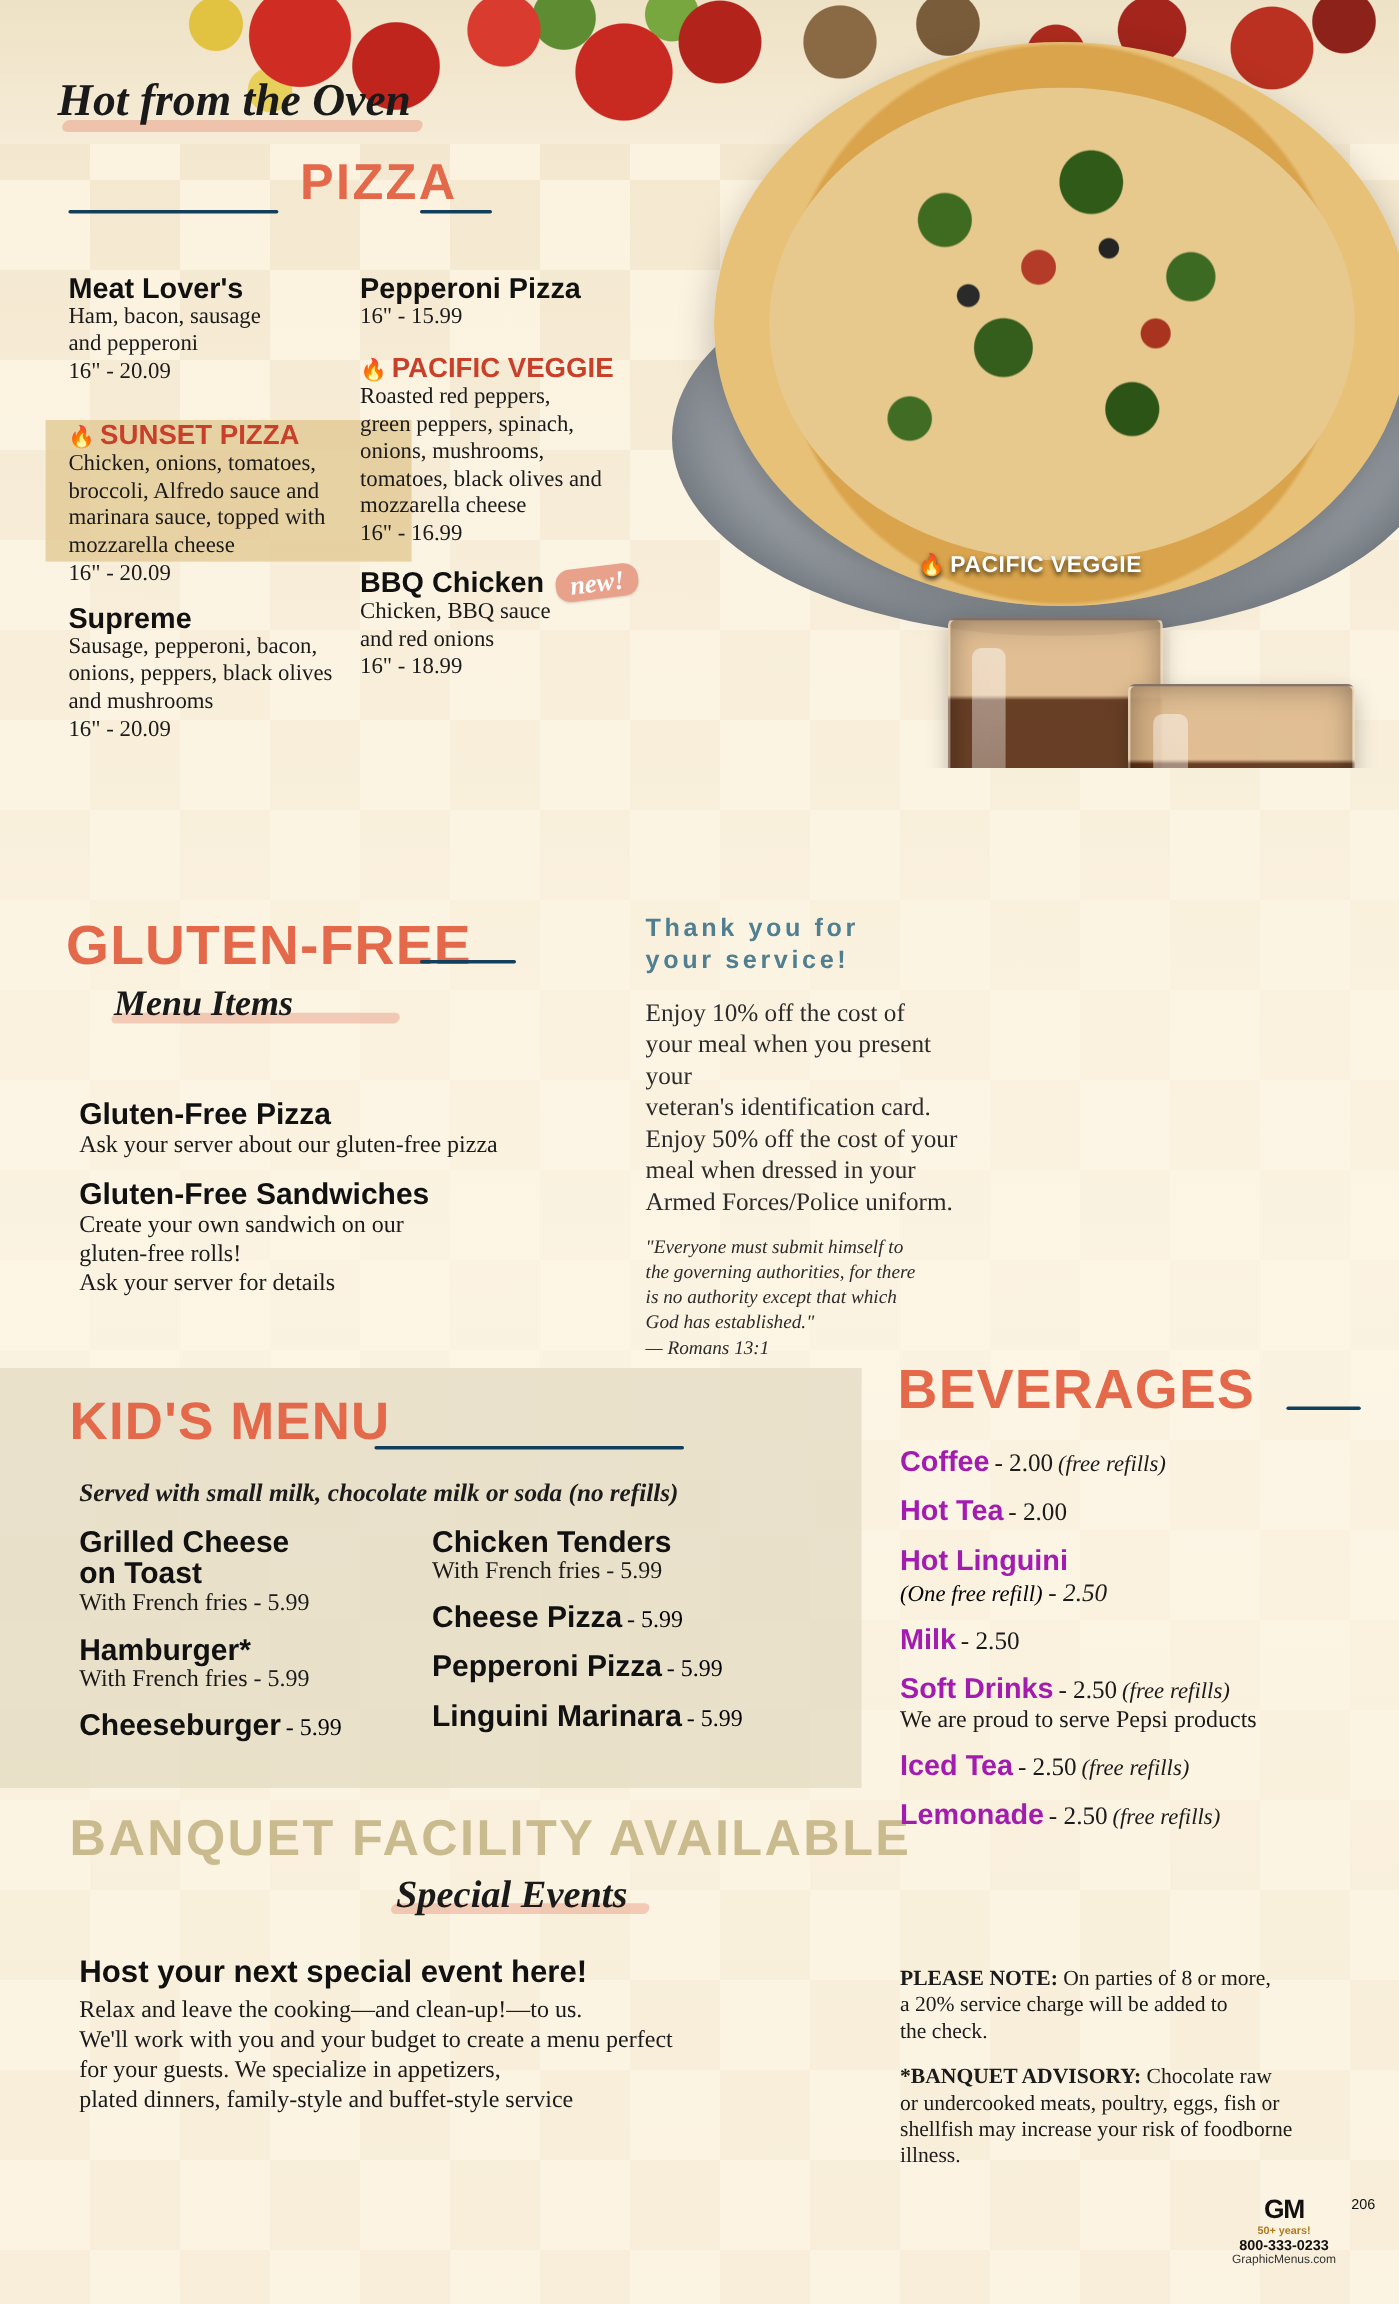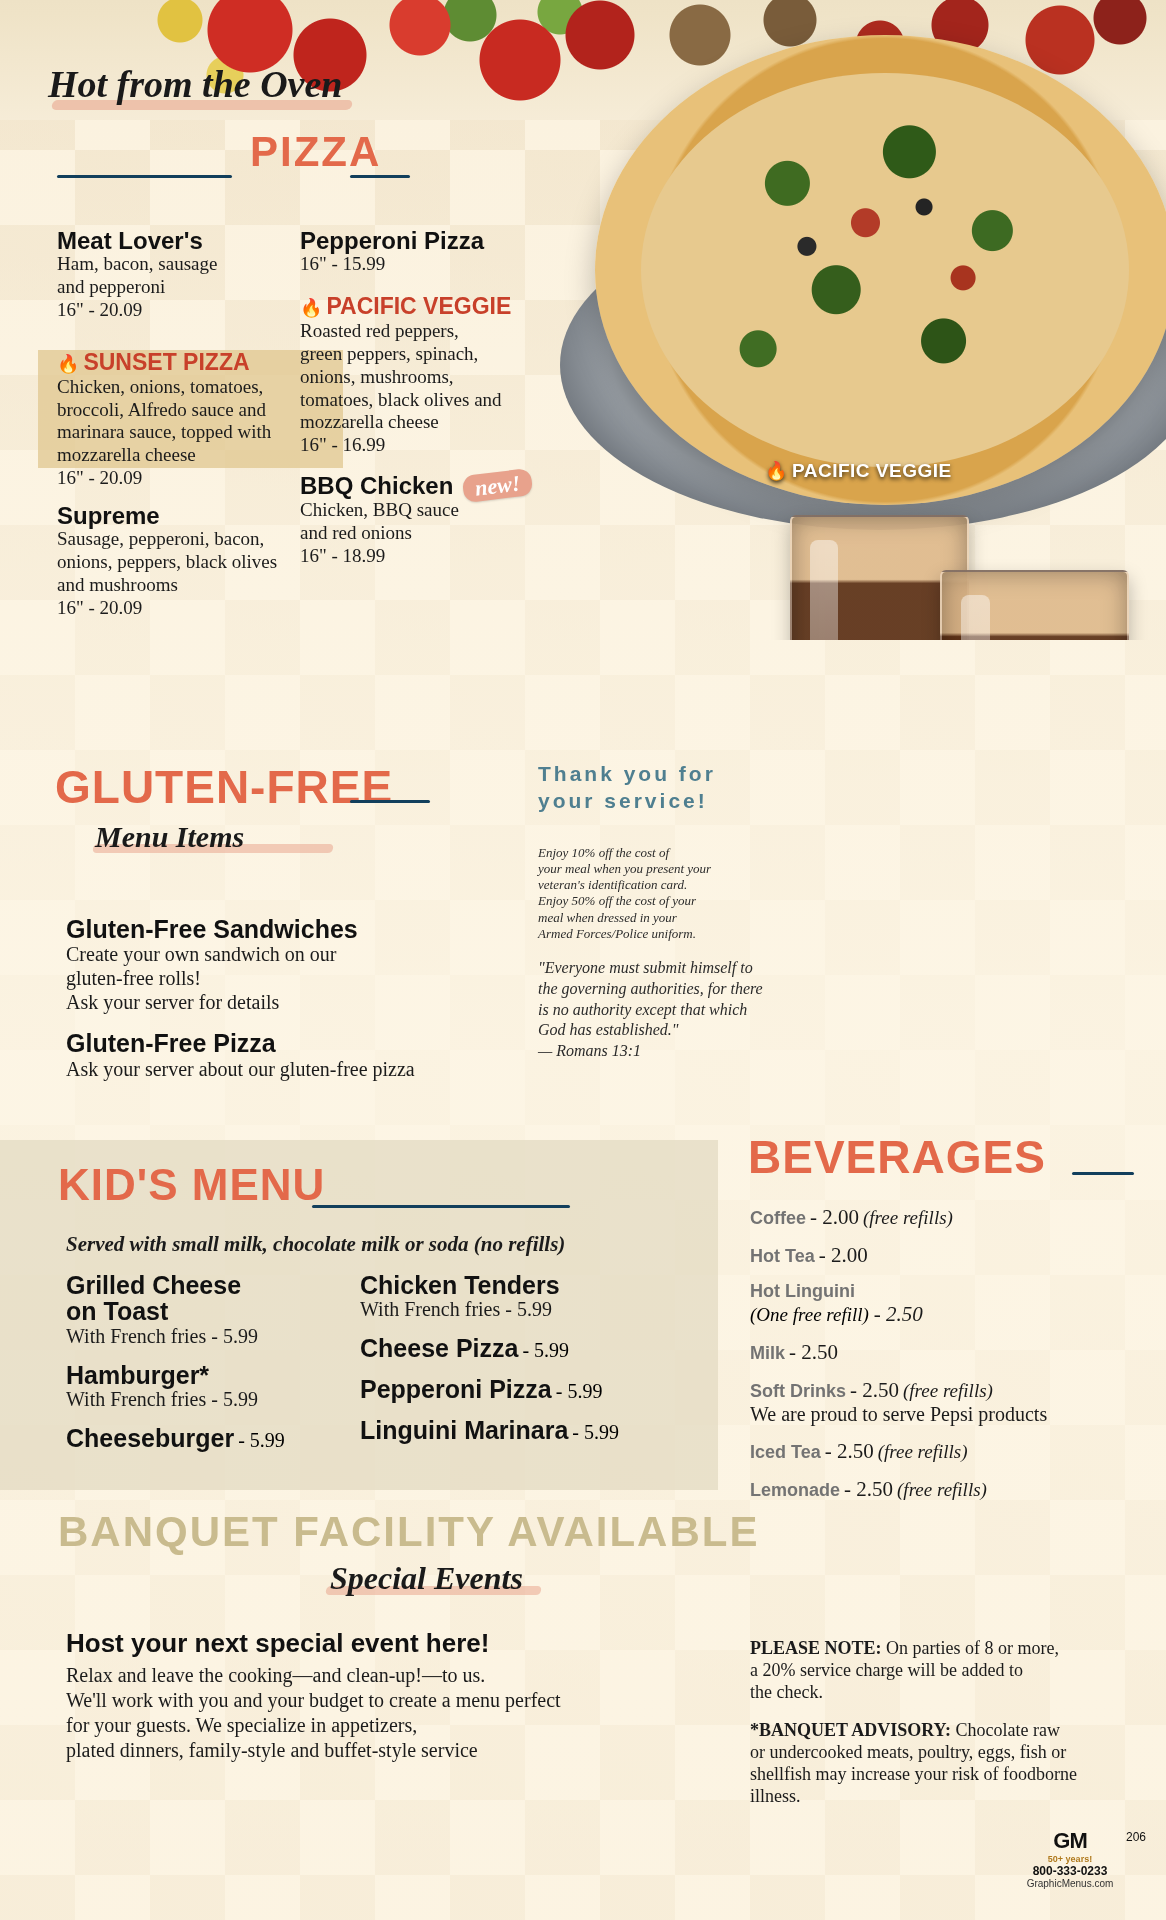--- a/index.html
+++ b/index.html
@@ -139,21 +139,21 @@
   #gf-rule{position:absolute;left:350px;top:800px;width:80px;}
   #gf-sub{position:absolute;left:95px;top:820px;font-size:30px;}
   #gf-sub .underline{position:absolute;left:-2px;top:24px;width:240px;height:9px;background:#e8a088;opacity:.5;border-radius:5px;transform:skewX(-12deg);}
   .gf-list{position:absolute;left:66px;top:900px;width:460px;}
   .gf-list .item-name{font-size:25px;margin-top:16px;}
   .gf-list .item-desc{font-size:20px;}
 
   
   #thanks{position:absolute;left:538px;top:760px;width:270px;}
   #thanks .th-head{font-family:"Liberation Sans",sans-serif;font-weight:bold;font-size:21px;color:#4f7f90;letter-spacing:3px;line-height:1.3;}
-  #thanks .th-body{font-family:"Liberation Serif",serif;font-style:italic;font-size:13px;color:#2b2b2b;line-height:1.25;margin-top:30px;}
+  #thanks .th-body{font-family:"Liberation Serif",serif;font-size:21px;color:#2b2b2b;line-height:1.25;margin-top:16px;}
   #thanks .th-quote{font-family:"Liberation Serif",serif;font-style:italic;font-size:16px;color:#2b2b2b;line-height:1.3;margin-top:16px;}
 
   
   .kid-box{position:absolute;left:0;top:1140px;width:718px;height:350px;background:rgba(226,218,193,.72);}
   #kid-title{position:absolute;left:58px;top:1160px;font-size:44px;letter-spacing:1px;}
   #kid-rule{position:absolute;left:312px;top:1205px;width:258px;}
   #kid-sub{position:absolute;left:66px;top:1232px;font-family:"Liberation Serif",serif;font-style:italic;font-size:21px;color:#1b1b1b;font-weight:bold;}
   .kid-col-l{position:absolute;left:66px;top:1272px;width:230px;}
   .kid-col-r{position:absolute;left:360px;top:1272px;width:300px;}
   .kid-item{margin-bottom:14px;}
@@ -167,21 +167,21 @@
   #banq-sub .underline{position:absolute;left:-4px;top:26px;width:215px;height:9px;background:#e8a088;opacity:.5;border-radius:5px;transform:skewX(-12deg);}
   #banq-body{position:absolute;left:66px;top:1628px;width:590px;}
   #banq-body .h{font-family:"Liberation Sans",sans-serif;font-weight:bold;font-size:26px;color:#111;margin-bottom:4px;}
   #banq-body p{margin:0;font-family:"Liberation Serif",serif;font-size:20px;line-height:1.25;color:#1b1b1b;}
 
   
   #bev-title{position:absolute;left:748px;top:1130px;font-size:46px;letter-spacing:1px;}
   #bev-rule{position:absolute;left:1072px;top:1172px;width:62px;}
   .bev-list{position:absolute;left:750px;top:1205px;width:400px;}
   .bev-row{margin-bottom:13px;}
-  .bev-row .n{font-family:"Liberation Sans",sans-serif;font-weight:bold;font-size:18px;color:#737373;}
+  .bev-row .n{font-family:"Liberation Sans",sans-serif;font-weight:bold;font-size:24px;color:#a21caf;}
   .bev-row .p{font-family:"Liberation Serif",serif;font-size:21px;color:#1b1b1b;}
   .bev-row .note{font-family:"Liberation Serif",serif;font-style:italic;font-size:19px;color:#1b1b1b;}
   .bev-row .sub{font-family:"Liberation Serif",serif;font-size:20px;color:#1b1b1b;display:block;}
   .bev-row .paren{font-family:"Liberation Serif",serif;font-style:italic;font-size:19px;display:block;}
 
   .notes{position:absolute;left:750px;top:1638px;width:350px;font-family:"Liberation Serif",serif;font-size:18px;line-height:1.22;color:#1b1b1b;}
   .notes b{font-weight:bold;}
   .notes .blk2{margin-top:16px;}
 
   
@@ -274,29 +274,29 @@
     </div>
   </div>
 
   <div class="stencil" id="gf-title">GLUTEN-FREE</div>
   <div class="rule" id="gf-rule"></div>
   <div class="script" id="gf-sub">
     <span class="underline"></span>
     <span style="position:relative">Menu Items</span>
   </div>
   <div class="gf-list">
+    <div>
+      <div class="item-name" style="font-size:25px">Gluten-Free Pizza</div>
+      <div class="item-desc" style="white-space:pre-line">Ask your server about our gluten-free pizza</div>
+    </div>
     <div style="margin-top:16px">
       <div class="item-name" style="font-size:25px">Gluten-Free Sandwiches</div>
       <div class="item-desc" style="white-space:pre-line">Create your own sandwich on our
 gluten-free rolls!
 Ask your server for details</div>
-    </div>
-    <div>
-      <div class="item-name" style="font-size:25px">Gluten-Free Pizza</div>
-      <div class="item-desc" style="white-space:pre-line">Ask your server about our gluten-free pizza</div>
     </div>
   </div>
 
   <div id="thanks">
     <div class="th-head" style="white-space:pre-line">Thank you for
 your service!</div>
     <div class="th-body" style="white-space:pre-line">Enjoy 10% off the cost of
 your meal when you present your
 veteran's identification card.
 Enjoy 50% off the cost of your

